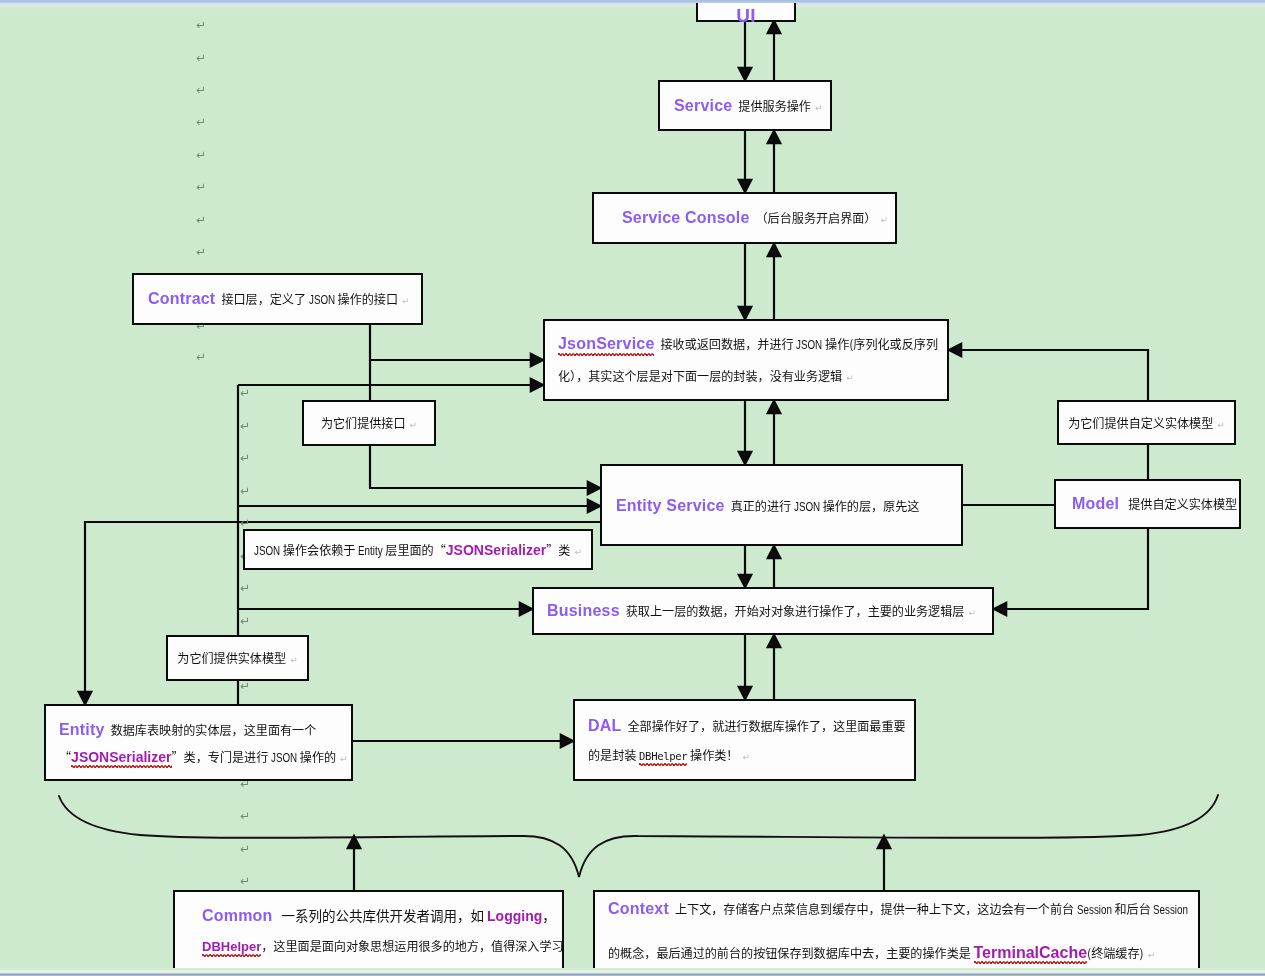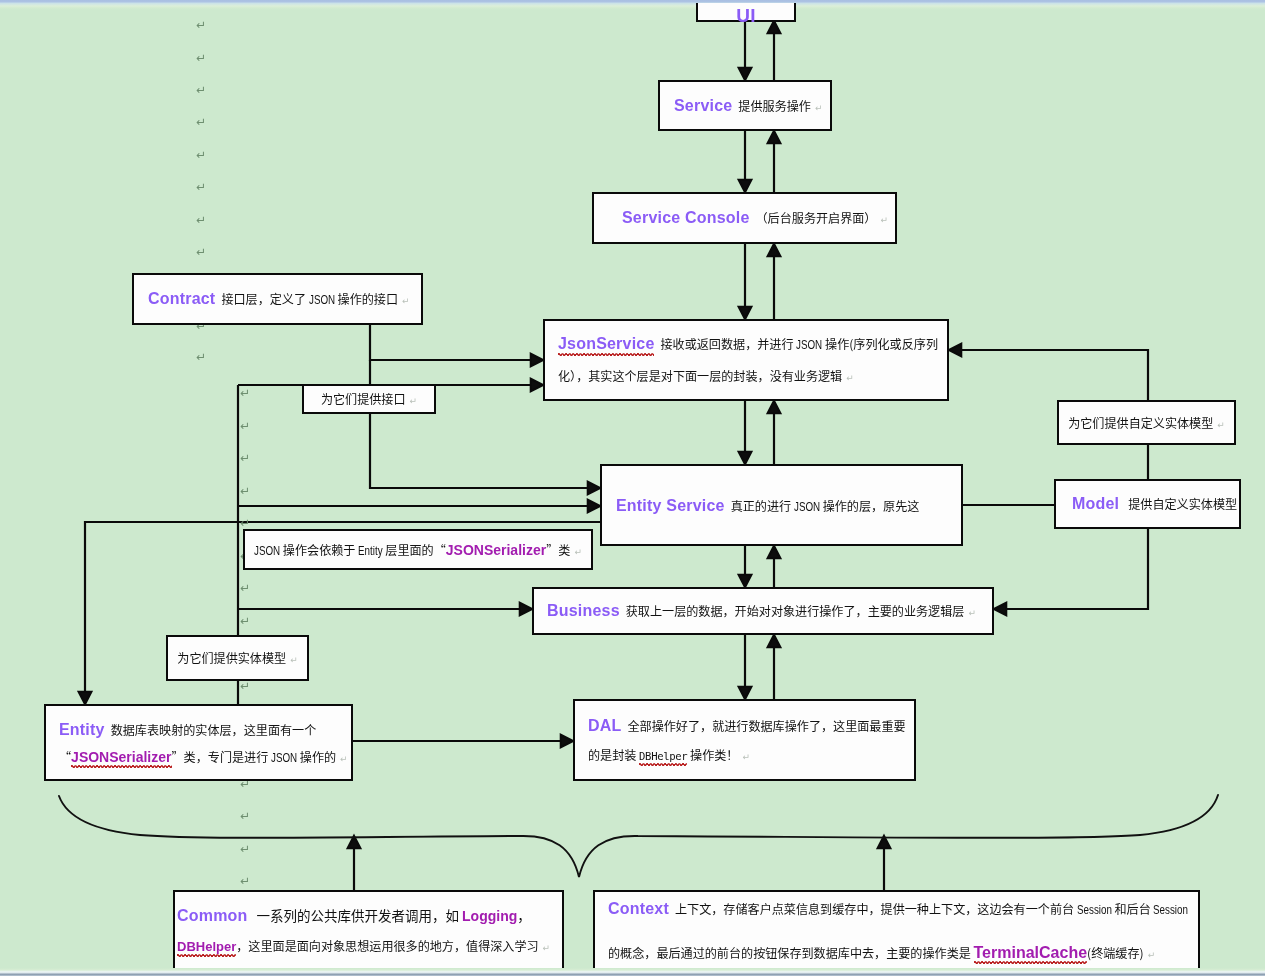--- a/index.html
+++ b/index.html
@@ -185,32 +185,32 @@
         <div class="ln"><span class="ttl">DAL</span><span class="gap"></span><span class="cn">全部操作好了，就进行数据库操作了，这里面最重要</span></div>
         <div class="ln"><span class="cn">的是封装 </span><span class="mono sq">DBHelper</span><span class="cn"> 操作类！</span><span class="pmk">↵</span></div>
       </div>
     </div>
   <div class="box" style="left:1054px;top:479px;width:187px;height:50px;">
       <div class="cell" style="padding-left:16px;">
         <div class="ln"><span class="ttl">Model</span><span class="gap w9"></span><span class="cn">提供自定义实体模型</span><span class="pmk">↵</span></div>
       </div>
     </div>
   <div class="box" style="left:173px;top:890px;width:391px;height:81px;">
-      <div class="cell" style="padding-left:2px;--lh:30.3px;">
+      <div class="cell" style="padding-left:27px;--lh:30.3px;">
         <div class="ln"><span class="ttl">Common</span><span class="gap w9"></span><span class="cn lg">一系列的公共库供开发者调用，如 </span><span class="blue b14">Logging</span><span class="cn lg">，</span></div>
         <div class="ln"><span class="blue sq">DBHelper</span><span class="cn">，这里面是面向对象思想运用很多的地方，值得深入学习</span><span class="pmk">↵</span></div>
       </div>
     </div>
   <div class="box" style="left:593px;top:890px;width:607px;height:81px;">
       <div class="cell" style="justify-content:space-between;--lh:33.4px;">
         <div class="ln"><span class="ttl">Context</span><span class="gap"></span><span class="cn">上下文，存储客户点菜信息到缓存中，提供一种上下文，这边会有一个前台 </span><span class="en" style="margin-right: -11.27px;">Session</span><span class="cn"> 和后台 </span><span class="en" style="margin-right: -11.27px;">Session</span></div>
         <div class="ln"><span class="cn">的概念，最后通过的前台的按钮保存到数据库中去，主要的操作类是 </span><span class="blue sq big">TerminalCache</span><span class="cn">(终端缓存)</span><span class="pmk">↵</span></div>
       </div>
     </div>
-  <div class="box" style="left:302px;top:384px;width:134px;height:30px;">
+  <div class="box" style="left:302px;top:400px;width:134px;height:46px;">
       <div class="cell" style="padding:0;">
         <div class="ln ctr"><span class="cn">为它们提供接口</span><span class="pmk">↵</span></div>
       </div>
     </div>
   <div class="box" style="left:166px;top:635px;width:143px;height:46px;">
       <div class="cell" style="padding:4px;">
         <div class="ln ctr"><span class="cn">为它们提供实体模型</span><span class="pmk">↵</span></div>
       </div>
     </div>
   <div class="box" style="left:1057px;top:400px;width:179px;height:45px;">

